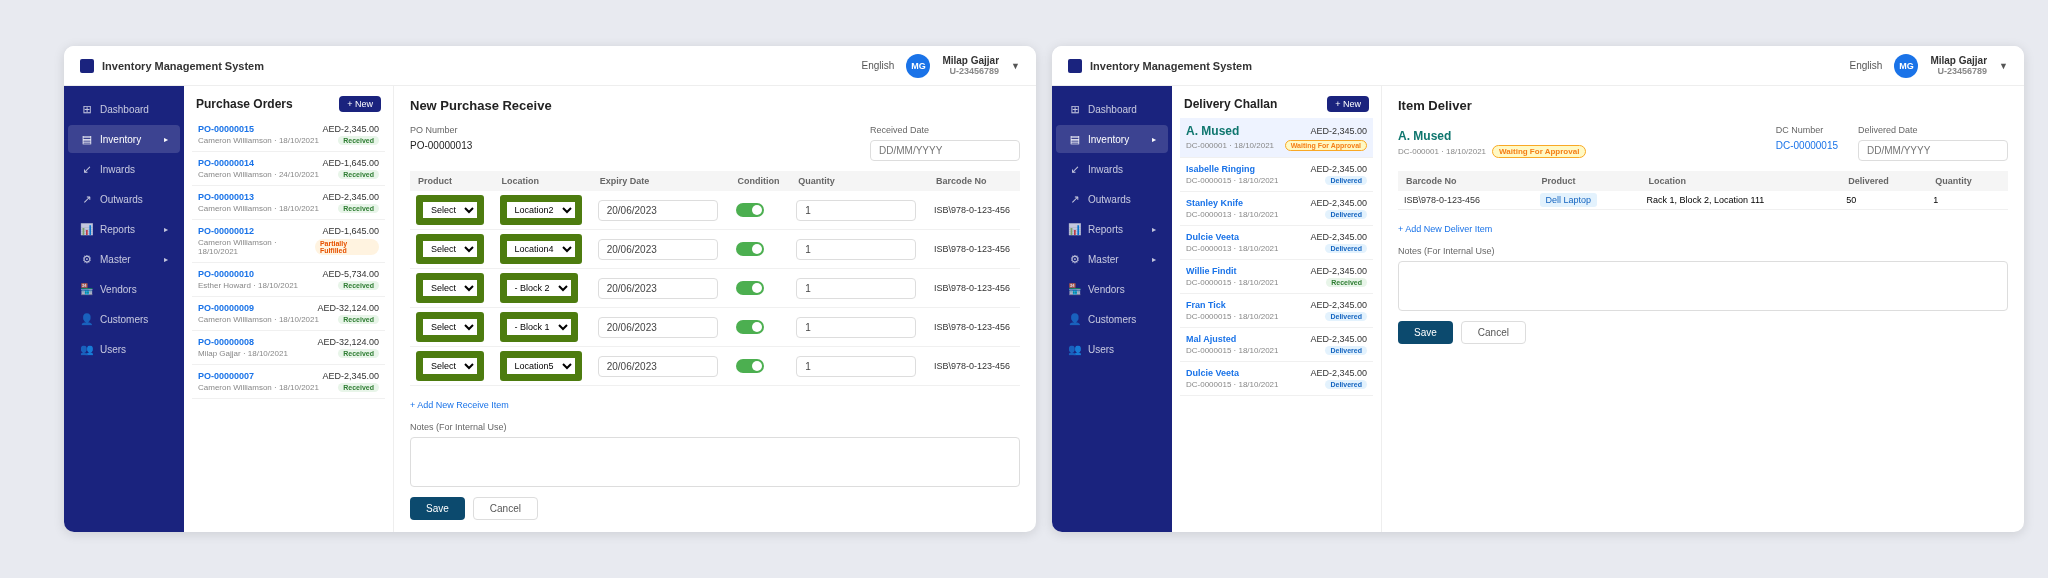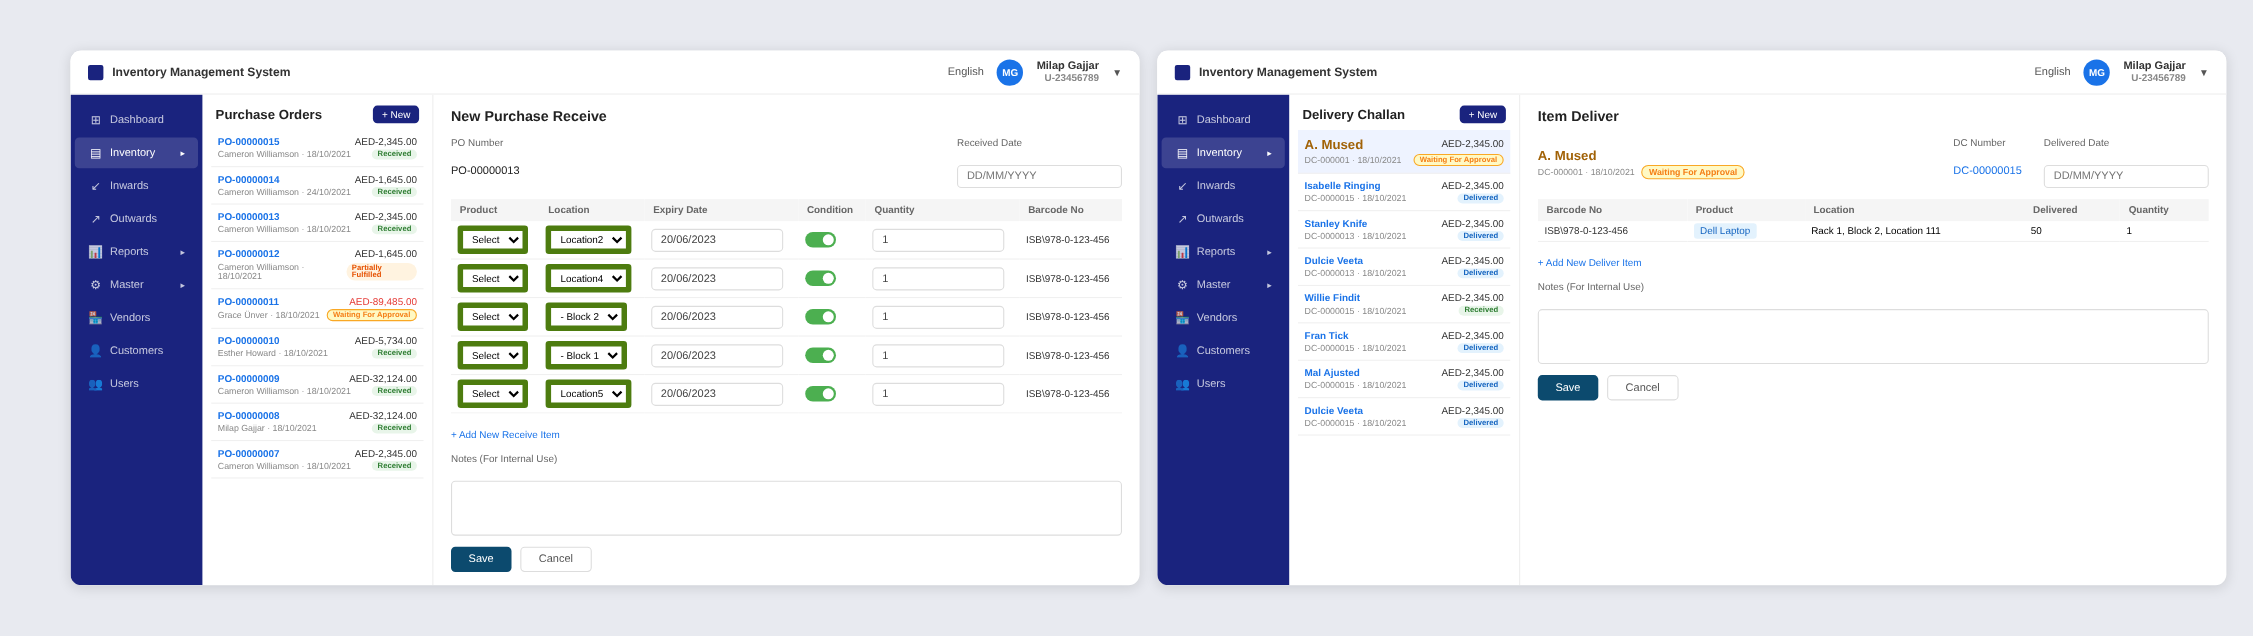--- a/index.html
+++ b/index.html
@@ -208,21 +208,21 @@
       margin-bottom: 12px;
     }
     .form-row {
       display: flex;
       gap: 16px;
       margin-bottom: 10px;
     }
     .form-group {
       display: flex;
       flex-direction: column;
-      gap: 15px;
+      gap: 5px;
     }
     .form-label {
       font-size: 9px;
       color: #666;
       font-weight: 500;
     }
     .form-value {
       font-size: 10px;
       color: #222;
       font-weight: 500;
@@ -252,21 +252,21 @@
       color: #666;
       font-weight: 600;
       font-size: 9px;
     }
     .data-table td {
       padding: 4px 6px;
       border-bottom: 1px solid #f0f0f0;
       vertical-align: middle;
     }
     .select-small {
-      border: 5px solid #4d7c0f;
+      border: 7px solid #4d7c0f;
       border-radius: 3px;
       padding: 2px 4px;
       font-size: 9px;
       background: #fff;
       min-width: 60px;
     }
     .toggle {
       width: 28px; height: 14px;
       background: #4caf50;
       border-radius: 7px;
@@ -317,21 +317,21 @@
       color: #555;
       border: 1px solid #ddd;
       border-radius: 4px;
       padding: 5px 16px;
       font-size: 10px;
       cursor: pointer;
     }
     .highlighted-name {
       font-size: 12px;
       font-weight: 700;
-      color: #a16207;
+      color: #0f766e;
     }
     .waiting-badge {
       font-size: 8px;
       background: #fff9c4;
       color: #f57f17;
       border: 1px solid #f9a825;
       border-radius: 10px;
       padding: 1px 6px;
       font-weight: 600;
     }
@@ -453,30 +453,20 @@
               <div class="po-top">
                 <span class="po-number">PO-00000012</span>
                 <span class="po-amount">AED-1,645.00</span>
               </div>
               <div class="po-bottom">
                 <span class="po-user">Cameron Williamson · 18/10/2021</span>
                 <span class="badge badge-partial">Partially Fulfilled</span>
               </div>
             </div>
 
-            <div class="po-item">
-              <div class="po-top">
-                <span class="po-number">PO-00000011</span>
-                <span class="po-amount" style="color:#e53935;">AED-89,485.00</span>
-              </div>
-              <div class="po-bottom">
-                <span class="po-user">Grace Ünver · 18/10/2021</span>
-                <span class="badge badge-waiting">Waiting For Approval</span>
-              </div>
-            </div>
 
             <div class="po-item">
               <div class="po-top">
                 <span class="po-number">PO-00000010</span>
                 <span class="po-amount">AED-5,734.00</span>
               </div>
               <div class="po-bottom">
                 <span class="po-user">Esther Howard · 18/10/2021</span>
                 <span class="badge badge-received">Received</span>
               </div>

